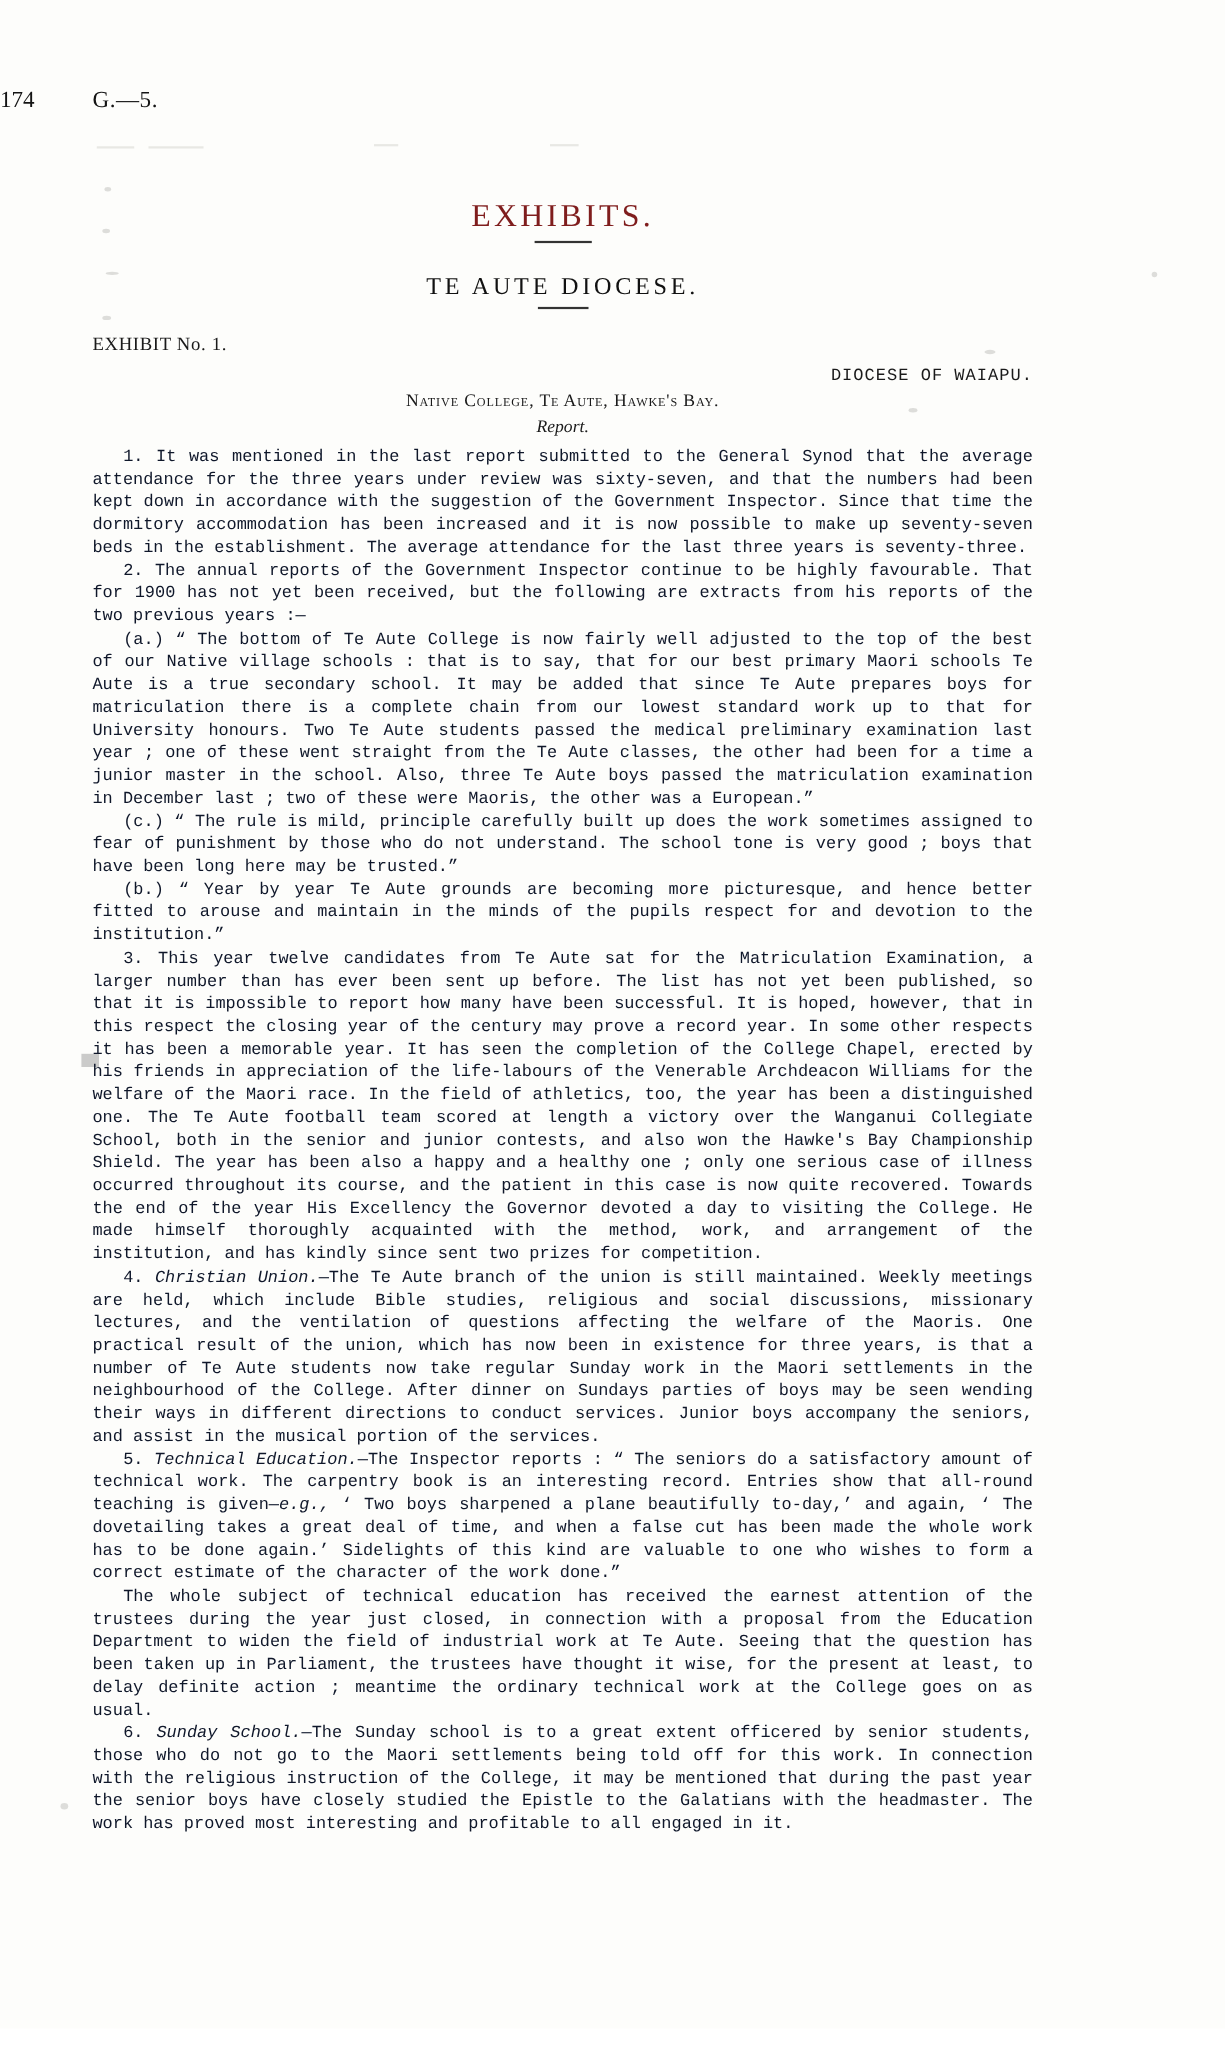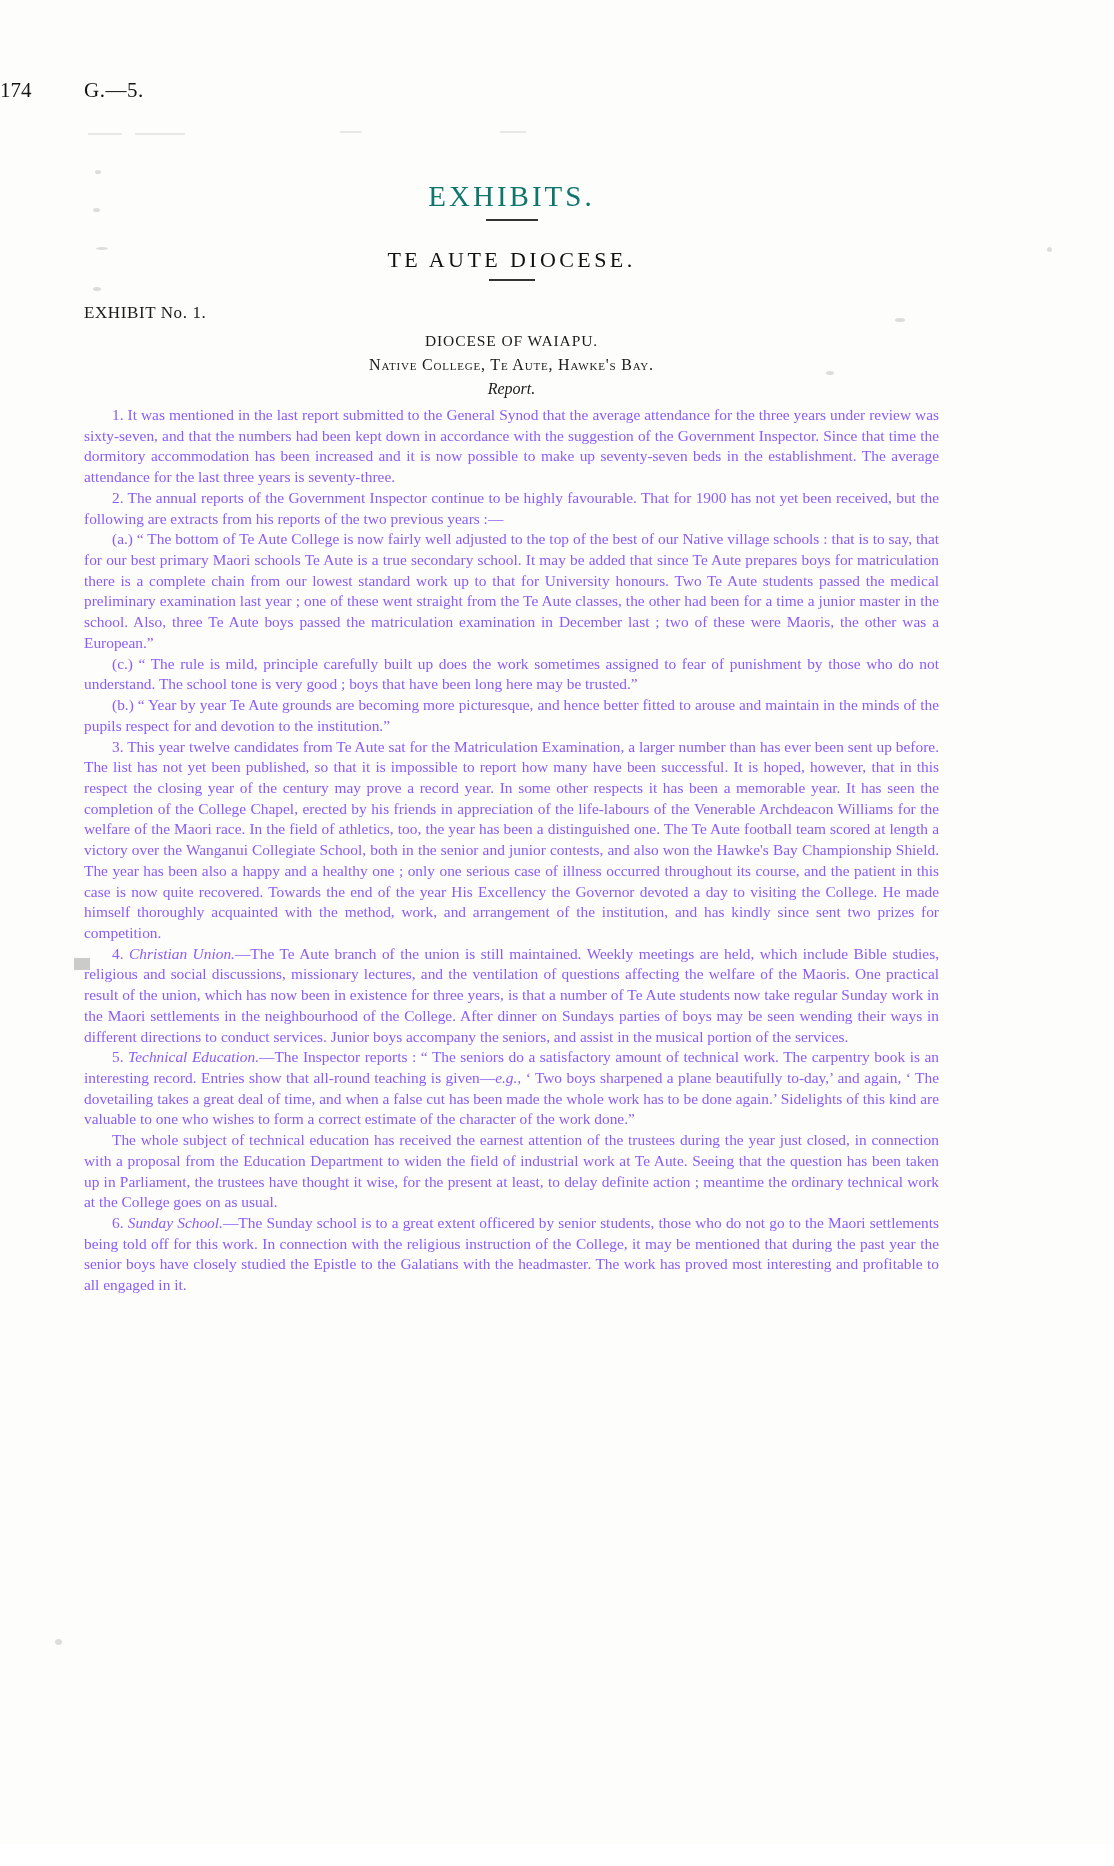--- a/index.html
+++ b/index.html
@@ -44,21 +44,21 @@
     left: 84px;
     top: 180px;
     width: 855px;
   }
   h1.exhibits {
     font-size: 29px;
     font-weight: normal;
     text-align: center;
     letter-spacing: 3px;
     margin: 0 0 6px 0;
-    color: #0f766e;
+    color: #7f1d1d;
   }
   .rule-short {
     width: 52px;
     height: 0;
     border-top: 2px solid #333;
     margin: 4px auto 26px auto;
   }
   .rule-short.tiny {
     width: 46px;
     margin: 6px auto 22px auto;
@@ -72,23 +72,24 @@
     color: #111;
   }
   h3.exhibit-no {
     font-size: 17px;
     font-weight: normal;
     letter-spacing: 0.6px;
     margin: 0 0 9px 0;
   }
   .diocese {
     font-size: 15.5px;
-    text-align: center;
+    text-align: right;
     letter-spacing: 0.9px;
     margin: 0 0 6px 0;
+    font-family: Liberation Mono, monospace;
   }
   .college {
     font-size: 16px;
     text-align: center;
     letter-spacing: 0.8px;
     margin: 0 0 6px 0;
     font-variant: small-caps;
   }
   .report-label {
     font-size: 16px;
@@ -96,21 +97,22 @@
     font-style: italic;
     margin: 0 0 7px 0;
   }
   p.body {
     font-size: 15.4px;
     line-height: 1.345;
     margin: 0;
     text-align: justify;
     text-indent: 28px;
     hyphens: auto;
-    color: #8b5cf6;
+    color: #0f172a;
+    font-family: Liberation Mono, monospace;
   }
   .it { font-style: italic; }
   .marginal-mark {
     position: absolute;
     left: 74px;
     top: 958px;
     width: 16px;
     height: 12px;
     background: #b9b9b9;
     opacity: 0.75;

